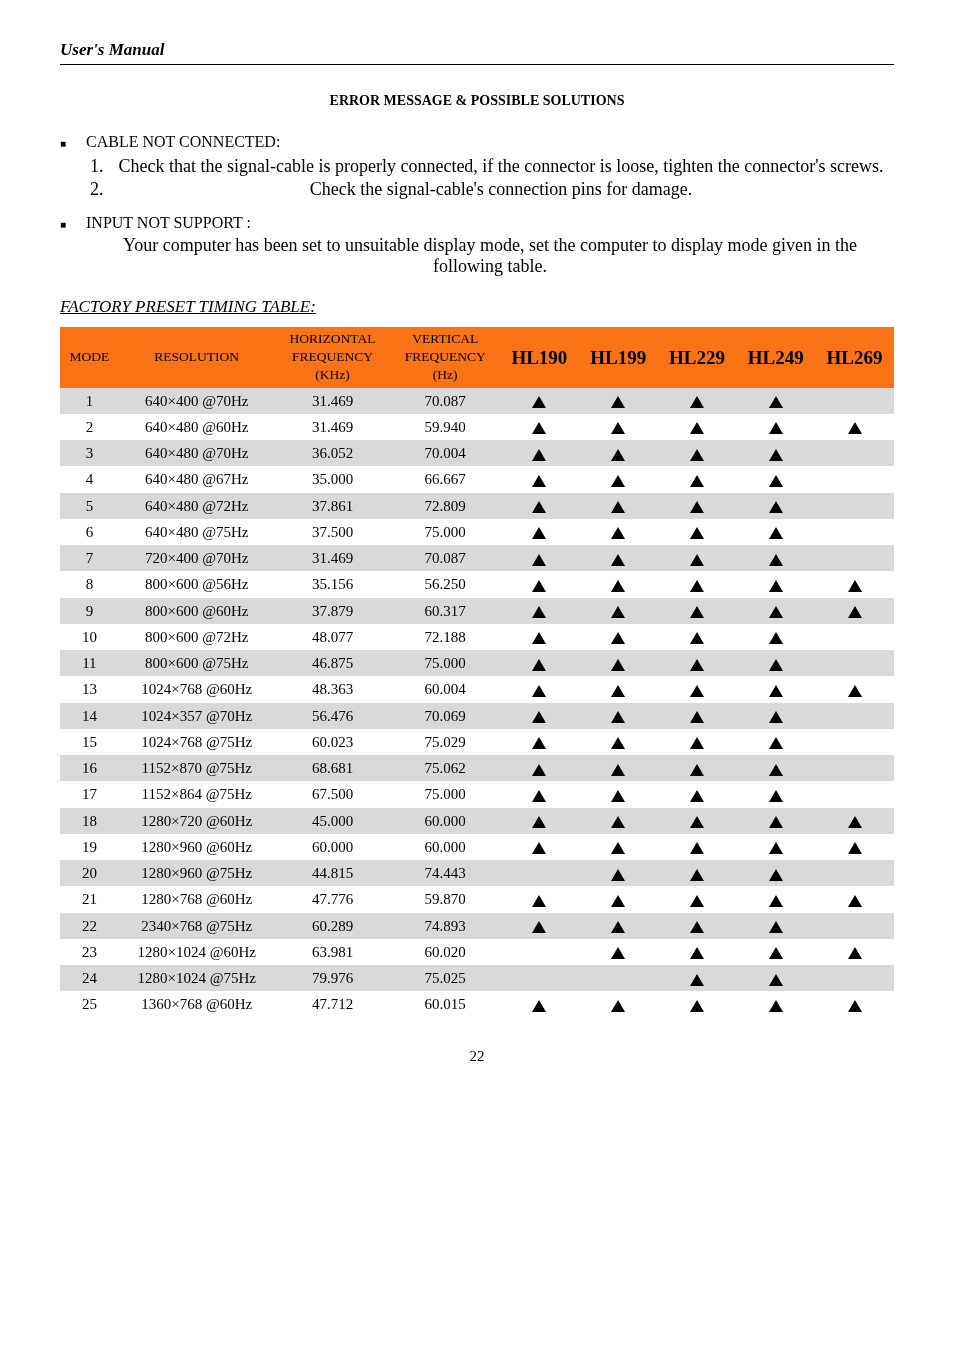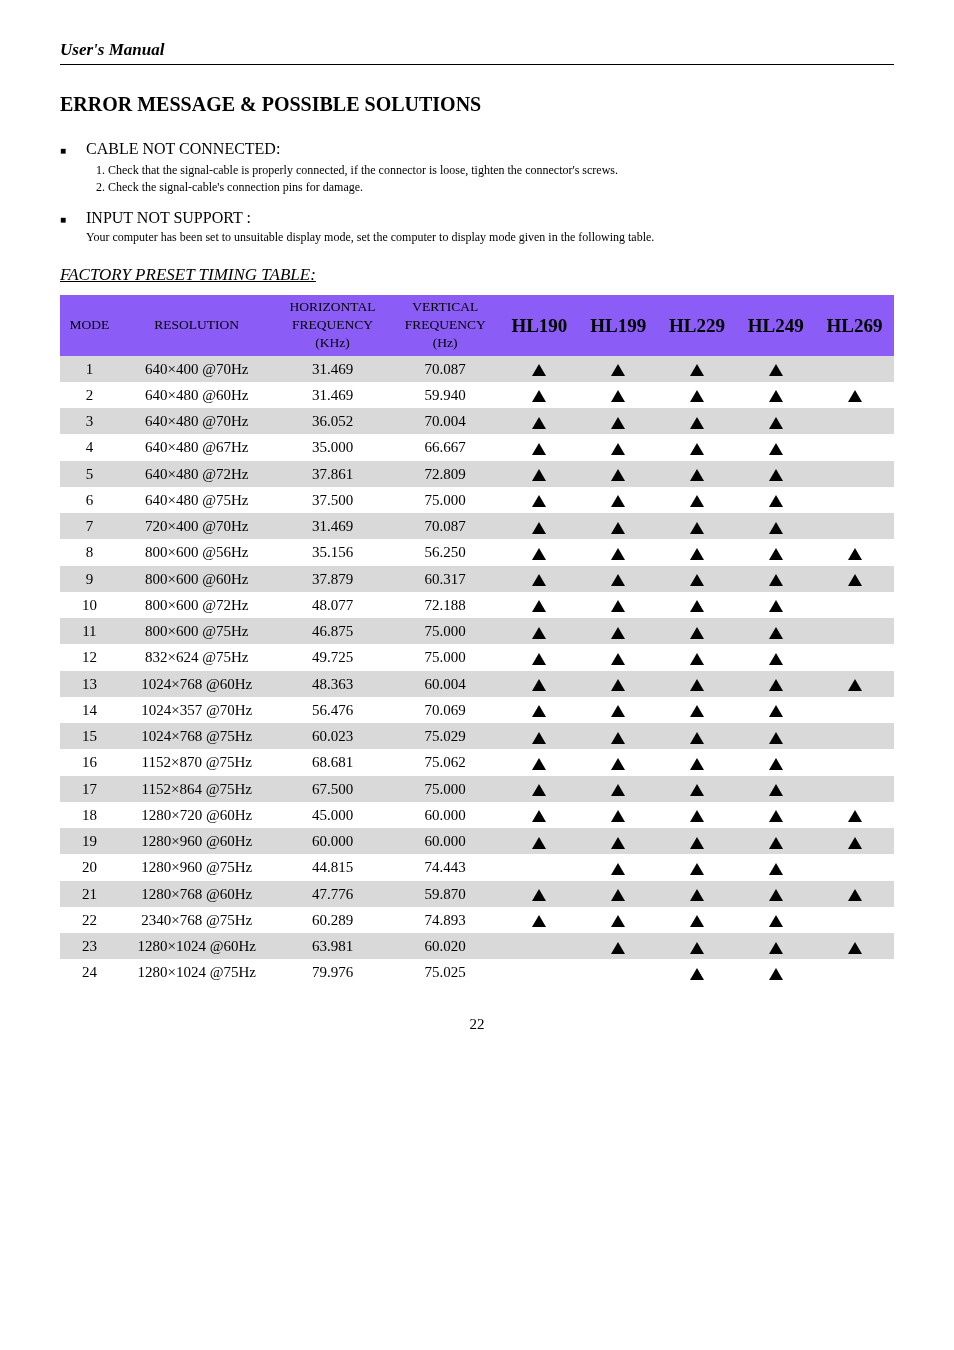--- a/index.html
+++ b/index.html
@@ -17,23 +17,24 @@
     font-weight: bold;
     font-size: 17px;
     margin-bottom: 4px;
   }
   hr.top-rule {
     border: none;
     border-top: 1.5px solid #000;
     margin: 0 0 28px 0;
   }
   h1.page-title {
-    font-size: 20px;
+    font-size: 14px;
     font-weight: bold;
     margin: 0 0 24px 0;
+    text-align: center;
   }
   ul.sections {
     list-style: none;
     padding: 0;
     margin: 0 0 20px 0;
   }
   ul.sections > li {
     margin-bottom: 14px;
   }
   .bullet-row {
@@ -46,21 +47,22 @@
     font-size: 10px;
     line-height: 20px;
     color: #000;
   }
   .bullet-row .sect-head {
     font-weight: normal;
     font-size: 16px;
   }
   .sect-body {
     margin-left: 26px;
-    font-size: 12px;
+    font-size: 18px;
+    text-align: center;
   }
   ol.numbered {
     margin: 2px 0 0 0;
     padding-left: 22px;
   }
   ol.numbered li {
     margin-bottom: 2px;
   }
   .subtitle {
     font-style: italic;
@@ -73,21 +75,21 @@
     border-collapse: collapse;
     width: 100%;
     font-size: 15px;
   }
   table.timing th, table.timing td {
     text-align: center;
     padding: 3px 4px;
     line-height: 1.35;
   }
   table.timing thead th {
-    background: #8b5cf6;
+    background: #f97316;
     font-weight: normal;
     font-size: 13.5px;
     vertical-align: middle;
   }
   table.timing thead th.bold {
     font-weight: bold;
     font-size: 19px;
   }
   table.timing tbody tr:nth-child(odd) td {
     background: #d9d9d9;
@@ -280,31 +282,20 @@
         <td>800×600 @75Hz</td>
         <td>46.875</td>
         <td>75.000</td>
         <td><span class="tri"></span></td>
         <td><span class="tri"></span></td>
         <td><span class="tri"></span></td>
         <td><span class="tri"></span></td>
         <td></td>
       </tr>
       <tr>
-        <td>12</td>
-        <td>832×624 @75Hz</td>
-        <td>49.725</td>
-        <td>75.000</td>
-        <td><span class="tri"></span></td>
-        <td><span class="tri"></span></td>
-        <td><span class="tri"></span></td>
-        <td><span class="tri"></span></td>
-        <td></td>
-      </tr>
-      <tr>
         <td>13</td>
         <td>1024×768 @60Hz</td>
         <td>48.363</td>
         <td>60.004</td>
         <td><span class="tri"></span></td>
         <td><span class="tri"></span></td>
         <td><span class="tri"></span></td>
         <td><span class="tri"></span></td>
         <td><span class="tri"></span></td>
       </tr>
@@ -422,16 +413,27 @@
         <td>24</td>
         <td>1280×1024 @75Hz</td>
         <td>79.976</td>
         <td>75.025</td>
         <td></td>
         <td></td>
         <td><span class="tri"></span></td>
         <td><span class="tri"></span></td>
         <td></td>
       </tr>
+      <tr>
+        <td>25</td>
+        <td>1360×768 @60Hz</td>
+        <td>47.712</td>
+        <td>60.015</td>
+        <td><span class="tri"></span></td>
+        <td><span class="tri"></span></td>
+        <td><span class="tri"></span></td>
+        <td><span class="tri"></span></td>
+        <td><span class="tri"></span></td>
+      </tr>
     </tbody>
 </table>
 
 <div class="page-num">22</div>
 
 </body></html>

